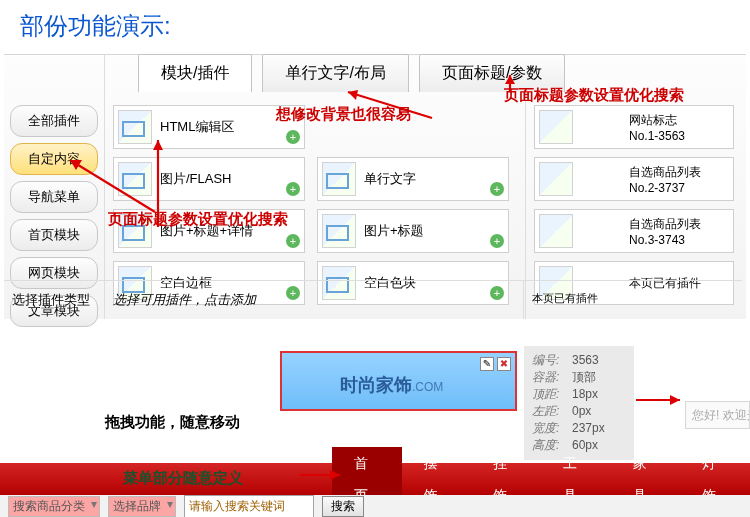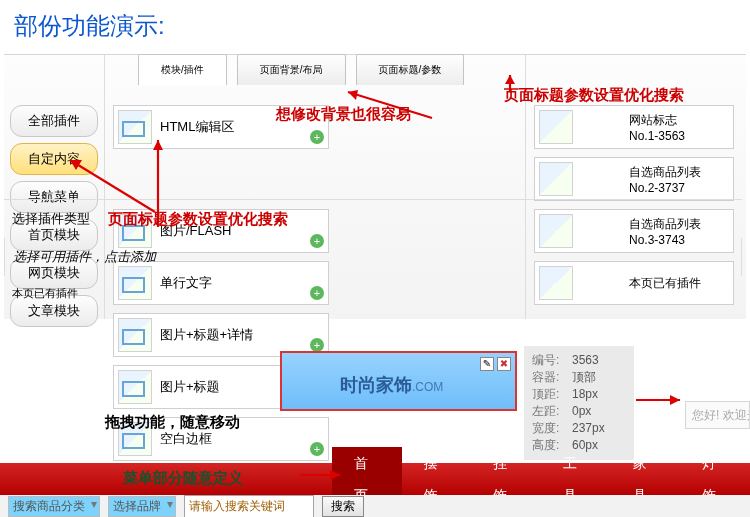--- a/index.html
+++ b/index.html
@@ -1,71 +1,71 @@
 <!DOCTYPE html>
 <html><head>
 <meta charset="utf-8">
 <style>
 * { box-sizing: border-box; margin: 0; padding: 0; }
 body { font-family: "Microsoft YaHei", Arial, sans-serif; font-size: 12px; background: #fff; width: 750px; height: 517px; overflow: hidden; position: relative; }
-.header-title { font-size: 24px; color: #0b57d0; padding: 10px 14px 12px; font-weight: 400; }
+.header-title { font-size: 24px; color: #0b57d0; padding: 10px 20px 12px; font-weight: 400; }
 .editor-panel { margin: 0 4px; border-top: 1px solid #d6d6d6; display: flex; background: linear-gradient(#fdfdfd,#f3f3f3); height: 265px; position: relative; }
 .tabs-bar { position: absolute; top: -1px; left: 134px; display: flex; z-index: 5; }
-.tab { padding: 8px 22px; border: 1px solid #c4c4c4; border-bottom: none; background: linear-gradient(#fefefe,#ededed); margin-right: 10px; border-radius: 2px 2px 0 0; cursor: pointer; font-size: 10px; }
+.tab { padding: 8px 22px; border: 1px solid #c4c4c4; border-bottom: none; background: linear-gradient(#fefefe,#ededed); margin-right: 10px; border-radius: 2px 2px 0 0; cursor: pointer; font-size: 16px; }
 .tab.active { background: #fff; }
 .left-col { width: 100px; padding: 50px 6px 4px 6px; }
 .left-btn { display: block; width: 88px; padding: 6px 0; margin-bottom: 6px; text-align: center; border: 1px solid #c8c8c8; background: linear-gradient(#fdfdfd,#ececec); border-radius: 12px; font-size: 13px; cursor: pointer; }
 .left-btn.sel { background: linear-gradient(#fff2c6,#ffe07a); border-color: #e0b54a; }
 .mid-col { flex: 1; padding: 50px 8px 4px 8px; border-left: 1px solid #ddd; border-right: 1px solid #ddd; position: relative; }
 .right-col { width: 220px; padding: 50px 8px 4px 8px; }
 .plugin-grid { display: flex; flex-wrap: wrap; gap: 8px 12px; }
-.plug { width: 216px; height: 44px; border: 1px solid #cfcfcf; background: #fff; display: flex; align-items: center; padding: 4px; position: relative; font-size: 13px; }
+.plug { width: 192px; height: 44px; border: 1px solid #cfcfcf; background: #fff; display: flex; align-items: center; padding: 4px; position: relative; font-size: 13px; }
 .plug .ico { width: 34px; height: 34px; border: 1px solid #d2d2d2; margin-right: 8px; position: relative; background: linear-gradient(135deg,#eaf4ff 50%,#f7fff0 50%); }
 .plug .ico::after { content:""; position:absolute; left:10%; top:30%; width:60%; height:40%; border:2px solid #68a4d8; }
 .plug .add { position: absolute; right: 4px; bottom: 4px; width: 14px; height: 14px; border-radius: 50%; background: #5db85d; color: #fff; font-size: 11px; text-align: center; line-height: 14px; }
 .rplug { width: 200px; height: 44px; border: 1px solid #cfcfcf; background: #fff; display: flex; align-items: center; padding: 4px; margin-bottom: 8px; font-size: 12px; position: relative; gap: 48px; }
 .rplug .ico { width: 34px; height: 34px; border: 1px solid #d2d2d2; margin-right: 8px; background: linear-gradient(135deg,#eaf4ff 50%,#f7fff0 50%); }
 .rplug .twoline span { display: block; }
-.panel-foot { position: absolute; bottom: 8px; left: 0; right: 4px; display: flex; border-top: 1px solid #ddd; flex-direction: column; }
+.panel-foot { position: absolute; bottom: 0; left: 0; right: 4px; display: flex; border-top: 1px solid #ddd; }
 .pf-left { width: 100px; padding: 10px 8px; font-size: 13px; }
 .pf-mid { flex: 1; padding: 10px 8px; border-left: 1px solid #ddd; border-right: 1px solid #ddd; font-size: 13px; font-style: italic; }
 .pf-right { width: 218px; padding: 10px 8px; font-size: 11px; }
 .drag-area { position: relative; height: 105px; margin-top: 32px; }
 .drag-box { position: absolute; left: 280px; top: 0; width: 237px; height: 60px; border: 2px solid #d33; background: linear-gradient(#96d2ff,#6fbef9); }
 .drag-ctrl { position: absolute; right: 4px; top: 4px; display: flex; gap: 3px; }
 .drag-ctrl span { width: 14px; height: 14px; border: 1px solid #888; background: #fff; font-size: 10px; text-align: center; line-height: 12px; }
 .logo-txt { position: absolute; left: 42px; top: 20px; font-size: 18px; color: #2a5c9a; font-weight: bold; padding-left: 16px; }
 .logo-sub { font-size: 12px; color: #4079b8; font-weight: normal; }
 .info-panel { position: absolute; left: 524px; top: -5px; width: 110px; background: #eaeaea; padding: 6px 8px; line-height: 17px; font-size: 12px; color: #555; }
 .info-panel .row { display: flex; }
-.info-panel .lab { width: 40px; color: #777; }
+.info-panel .lab { width: 40px; color: #777; font-style: italic; }
 .welcome { position: absolute; right: 0; top: 50px; width: 65px; height: 28px; border: 1px solid #d7d7d7; background: #fafafa; color: #aaa; font-size: 12px; display: flex; align-items: center; padding-left: 6px; overflow: hidden; white-space: nowrap; }
 .menu-bar { position: absolute; bottom: 22px; left: 0; right: 0; height: 32px; background: linear-gradient(#d42424,#b40000); display: flex; align-items: center; color: #fff; }
 .menu-bar .mitems { margin-left: 332px; display: flex; }
 .menu-bar .mi { padding: 0 22px; font-size: 14px; line-height: 32px; cursor: pointer; }
 .menu-bar .mi.act { background: #9a0000; }
 .filter-bar { position: absolute; bottom: 0; left: 0; right: 0; height: 22px; background: #f2f2f2; display: flex; align-items: center; padding-left: 8px; gap: 8px; font-size: 12px; }
-.fsel { border: 1px solid #bbb; background: #7dd3fc; padding: 1px 14px 1px 4px; color: #555; position: relative; }
+.fsel { border: 1px solid #bbb; background: #fca5a5; padding: 1px 14px 1px 4px; color: #555; position: relative; }
 .fsel::after { content: "▾"; position: absolute; right: 2px; top: 0; color: #777; }
 .finput { border: 1px solid #a3a3a3; background: #fff; padding: 2px 4px; color: #a16207; width: 130px; }
 .fbtn { border: 1px solid #888; background: linear-gradient(#fafafa,#e2e2e2); padding: 1px 8px; cursor: pointer; }
 .ann { position: absolute; color: #c00; font-weight: bold; font-size: 15px; pointer-events: none; z-index: 20; }
 svg.arrows { position: absolute; inset: 0; width: 750px; height: 517px; pointer-events: none; z-index: 19; }
 svg.arrows line { stroke: #d00; stroke-width: 2.2; }
 svg.arrows polygon { fill: #d00; }
 </style>
 </head>
 <body>
 
 <div class="header-title">部份功能演示:</div>
 
 <div class="editor-panel">
   <div class="tabs-bar">
     <div class="tab active">模块/插件</div>
-    <div class="tab">页面背景/布局</div>
+    <div class="tab">单行文字/布局</div>
     <div class="tab">页面标题/参数</div>
   </div>
 
   <div class="left-col">
     <div class="left-btn">全部插件</div>
     <div class="left-btn sel">自定内容</div>
     <div class="left-btn">导航菜单</div>
     <div class="left-btn">首页模块</div>
     <div class="left-btn">网页模块</div>
     <div class="left-btn">文章模块</div>

